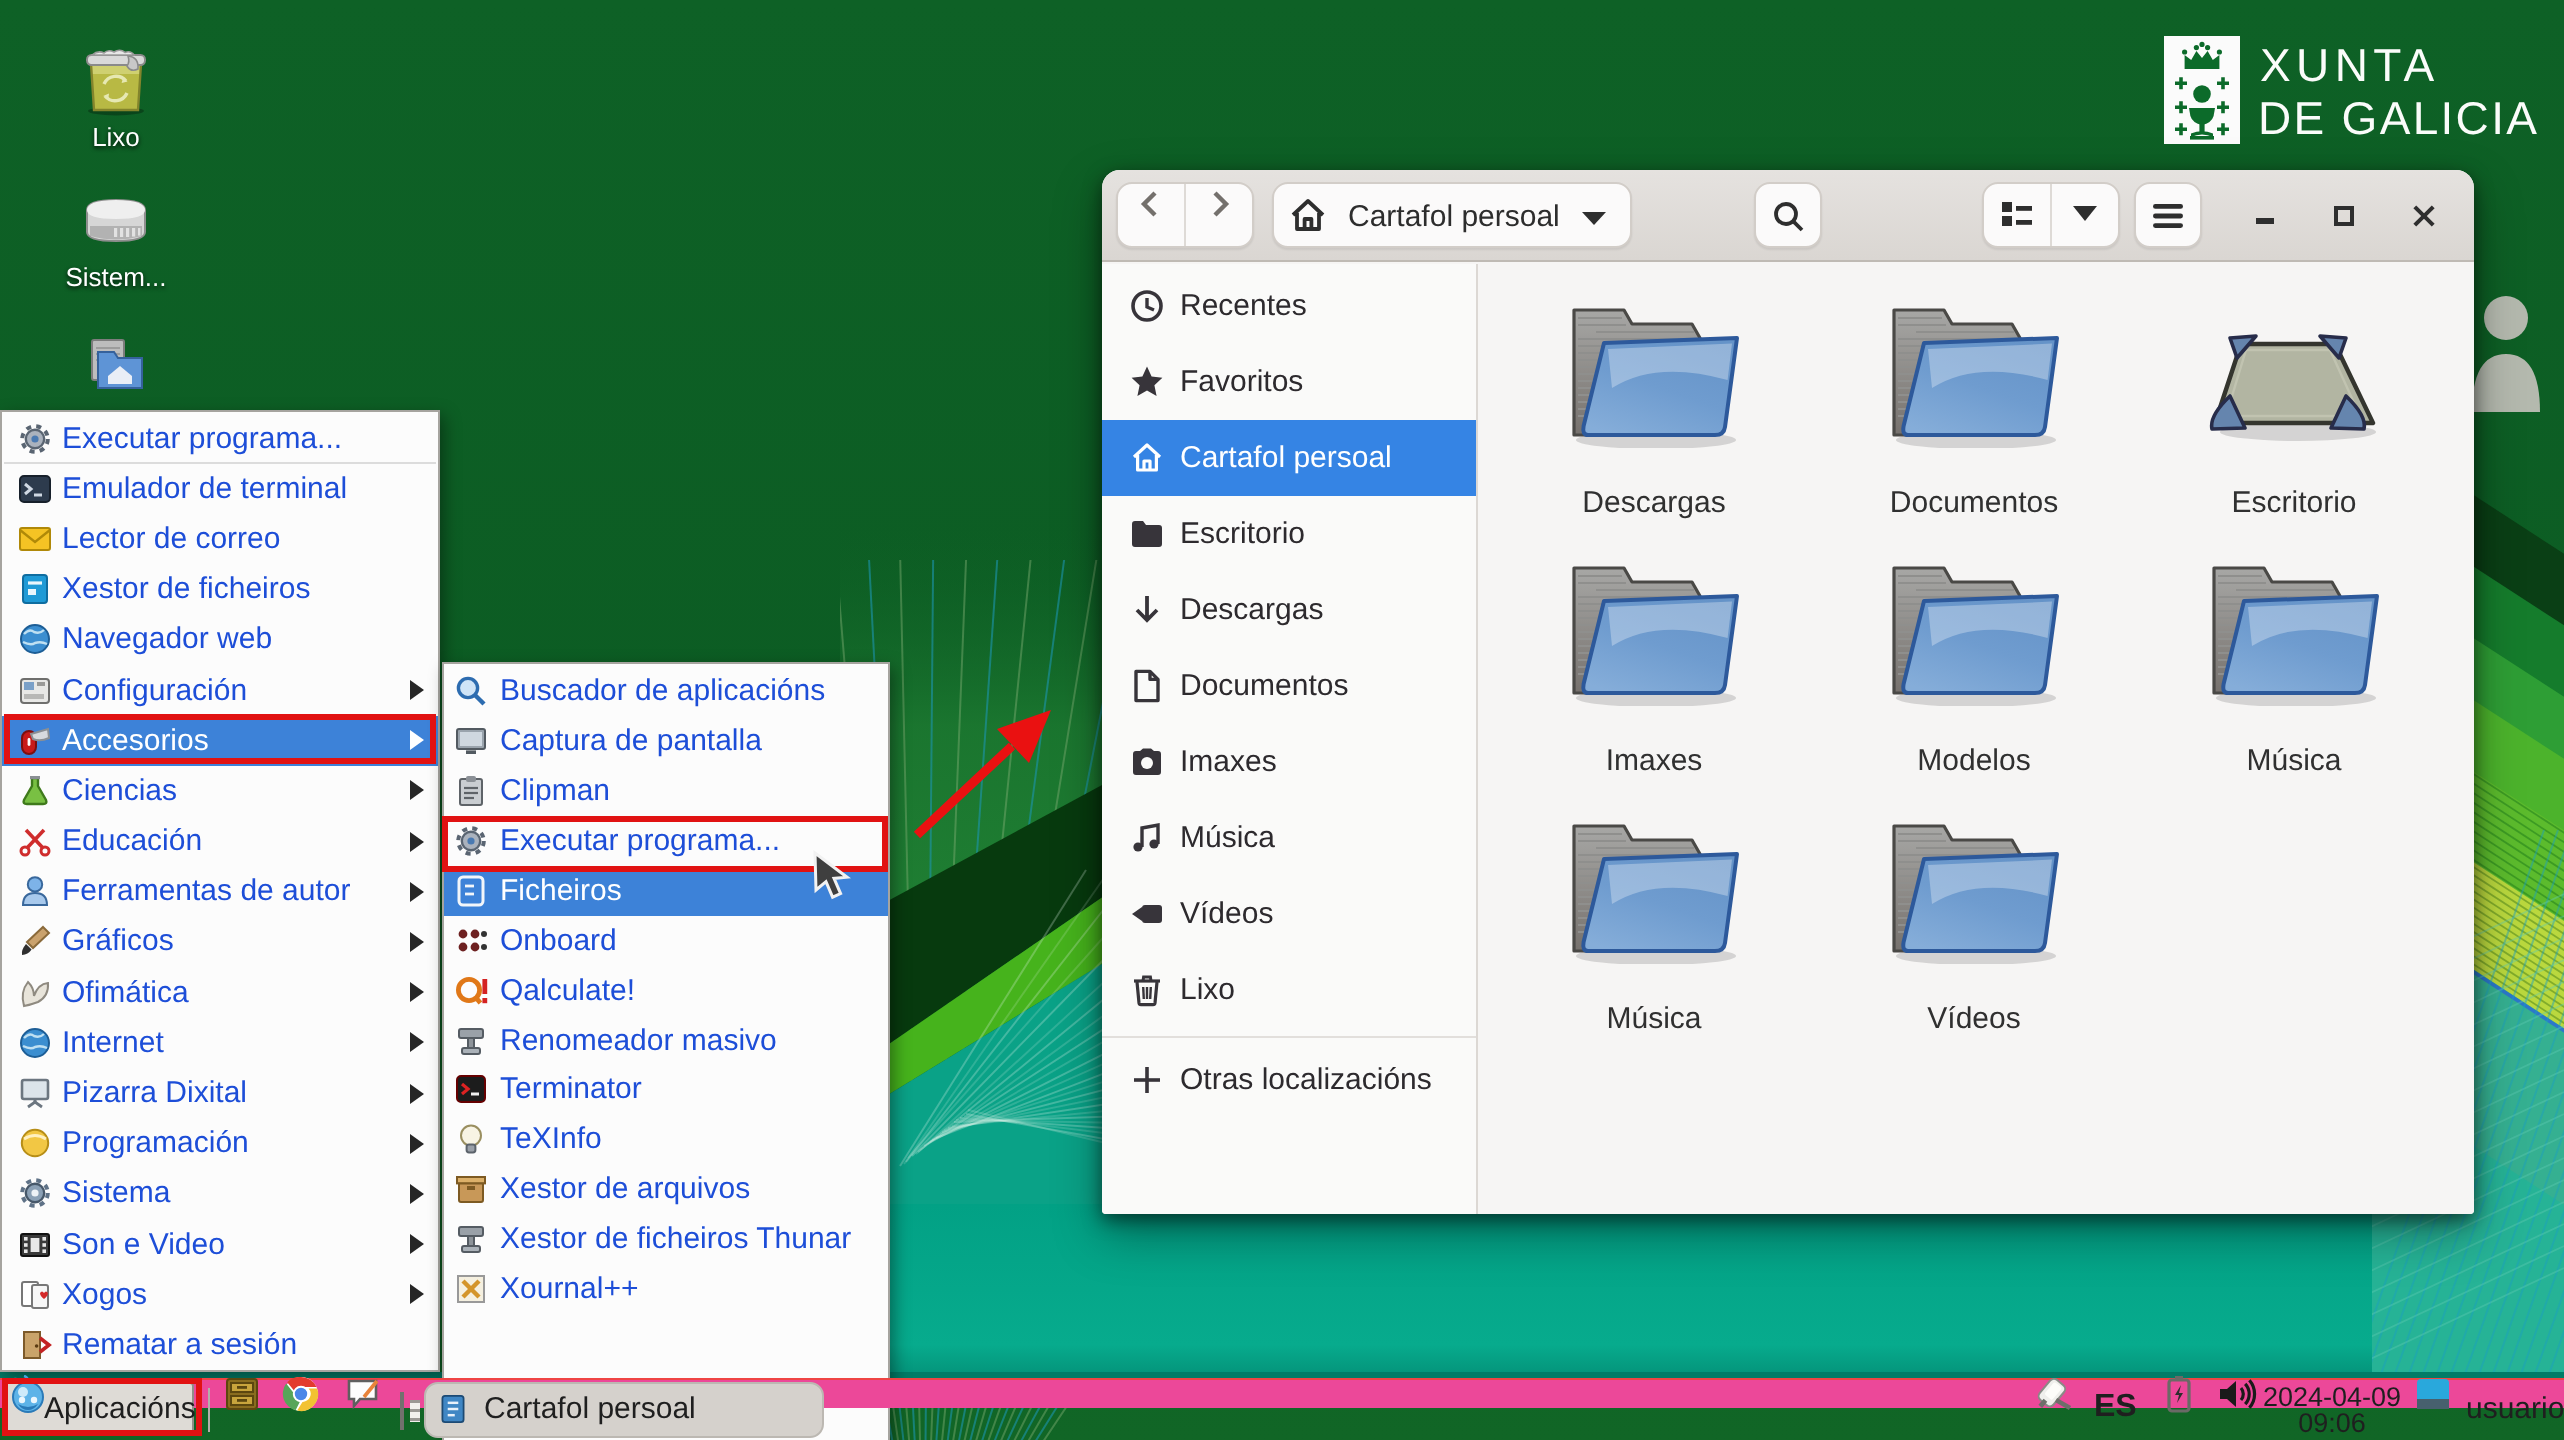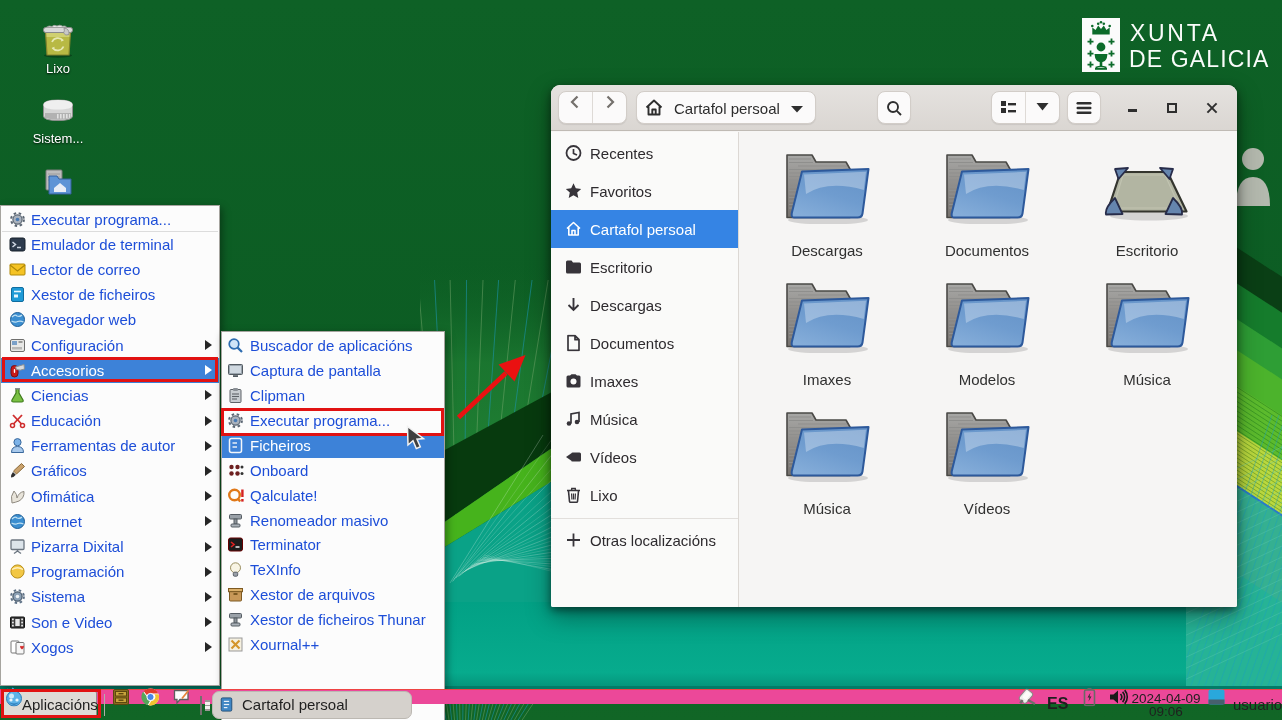--- a/index.html
+++ b/index.html
@@ -698,20 +698,28 @@
     </div>
   <div class="mrow">
       <svg class="mi" viewBox="0 0 17 17">
         <rect x="2" y="2" width="8" height="12" rx="1" fill="#fff" stroke="#777"></rect>
         <rect x="7" y="3.5" width="8" height="11.5" rx="1" fill="#f6f6f6" stroke="#777"></rect>
         <path d="M11,7.5 q1,-1.6 2,0 q1,-1.6 2,0 q0,1.6 -2,3 q-2,-1.4 -2,-3 Z" fill="#d42a2a"></path>
       </svg>
       <span class="mt">Xogos</span>
       <span class="arr"></span>
     </div>
+  <div class="mrow">
+      <svg class="mi" viewBox="0 0 17 17">
+        <rect x="3" y="2" width="8" height="13" fill="#c9a36a" stroke="#7d5a2a"></rect>
+        <circle cx="9.3" cy="9" r="0.9" fill="#5a3c12"></circle>
+        <path d="M11,5 L15.5,8.5 L11,12" fill="none" stroke="#c42222" stroke-width="1.8"></path>
+      </svg>
+      <span class="mt">Rematar a sesión</span>
+    </div>
 </div>
 <div id="menu2" class="menu">
   <div class="mrow">
       <svg class="mi" viewBox="0 0 17 17">
         <circle cx="7" cy="7" r="4.8" fill="#cfe4f7" stroke="#2d6cb0" stroke-width="1.7"></circle>
         <line x1="10.6" y1="10.6" x2="15" y2="15" stroke="#2d6cb0" stroke-width="2.2"></line>
       </svg>
       <span class="mt">Buscador de aplicacións</span>
     </div>
   <div class="mrow">

